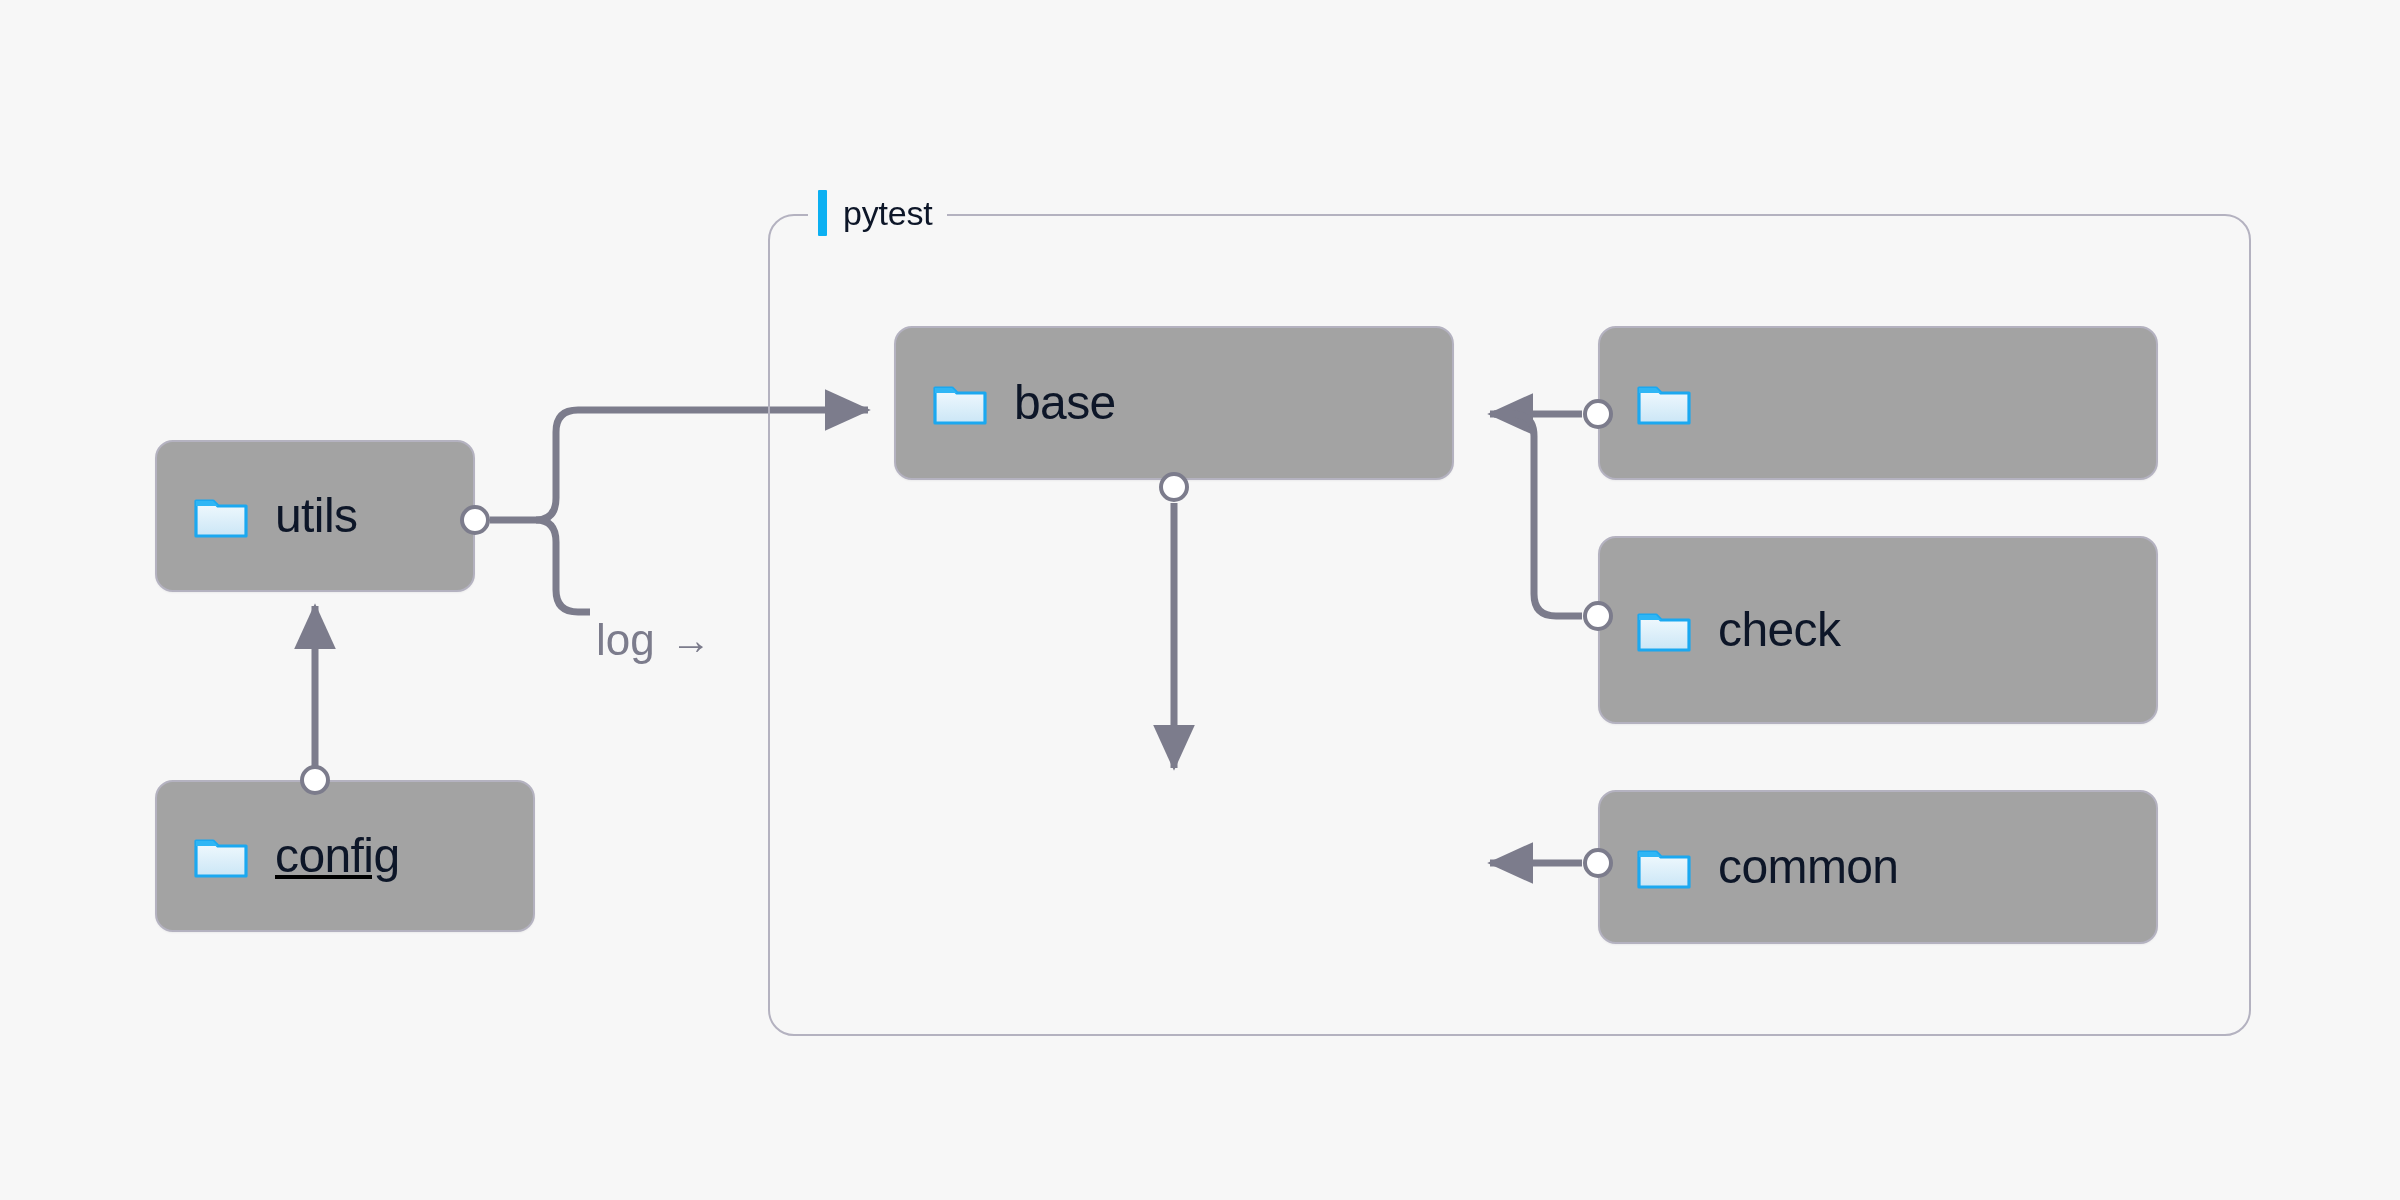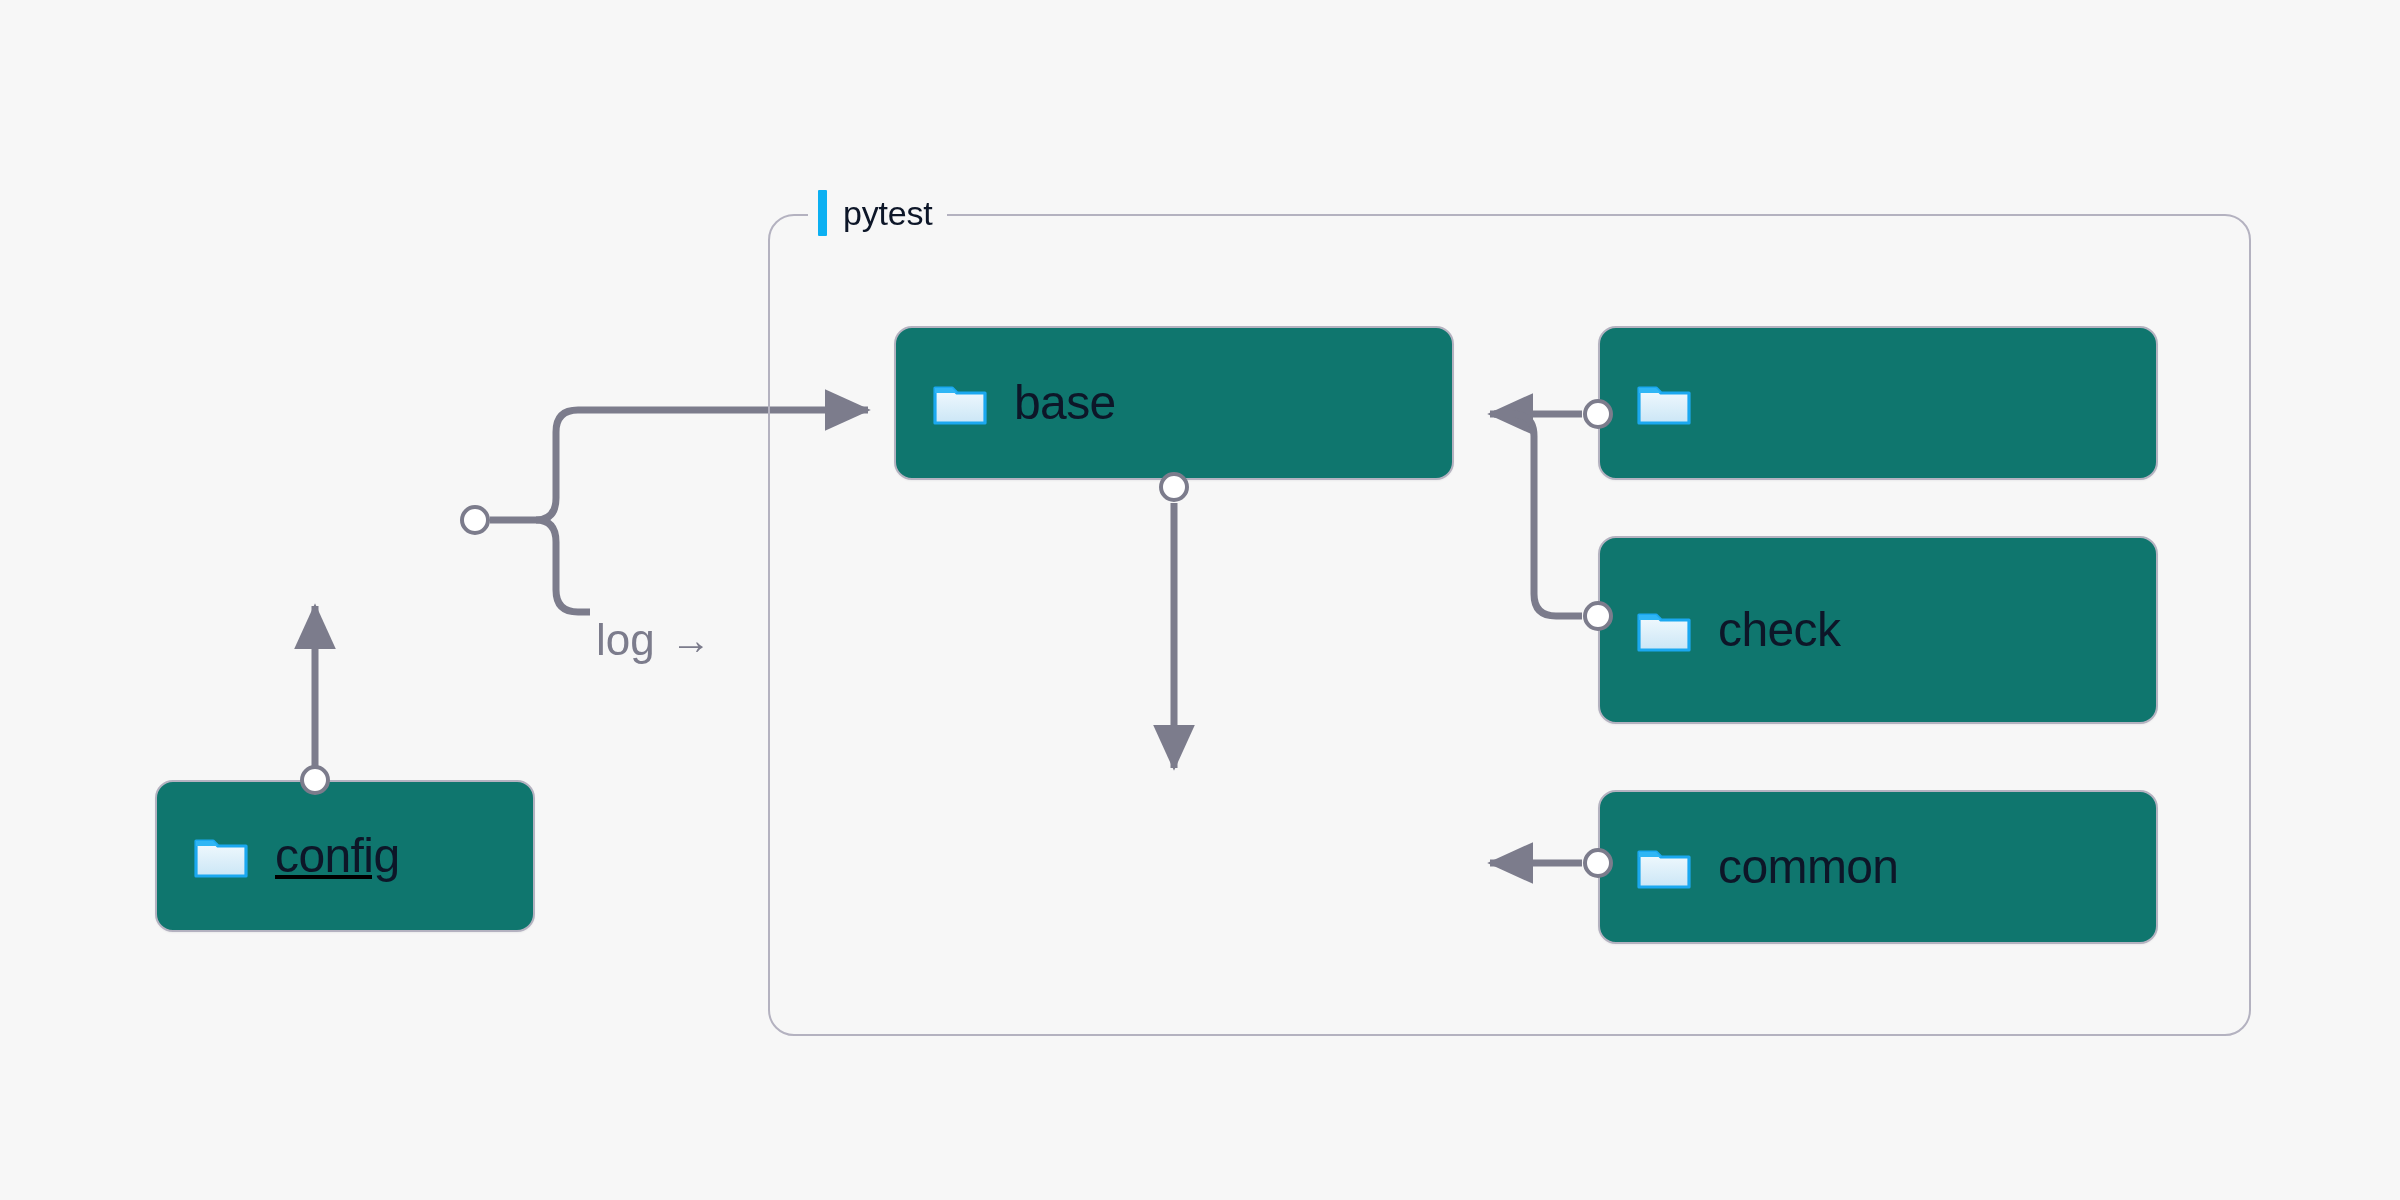--- a/index.html
+++ b/index.html
@@ -55,21 +55,21 @@
     font-size: 34px;
     color: #0d1628;
     letter-spacing: -0.2px;
     line-height: 1;
   }
 
   
   .node {
     position: absolute;
     box-sizing: border-box;
-    background: #0f766e;
+    background: #a3a3a3;
     border: 2px solid #b4b2c0;
     border-radius: 18px;
     display: flex;
     align-items: center;
     box-shadow: 0 1px 2px rgba(20, 24, 40, 0.05);
   }
   .node-inner {
     display: flex;
     align-items: center;
     gap: 26px;
@@ -155,20 +155,29 @@
     </g>
   </svg>
 
   <div class="group-box" style="left:768px; top:214px; width:1479px; height:818px;"></div>
 
   <div class="group-label" style="left:808px; top:190px;">
     <span class="group-accent"></span>
     <span class="group-title">pytest</span>
   </div>
 
+  <div class="node" style="left:155px; top:440px; width:320px; height:152px;">
+    <div class="node-inner">
+      <svg class="folder-icon" viewBox="0 0 56 48">
+        <path d="M3 9 h17 l5 5 h28 v30 H3 Z" fill="url(#folderGrad)" stroke="#1ba8f0" stroke-width="3.2" stroke-linejoin="round"></path>
+        <path d="M3 9 h17 l5 5 h-22 Z" fill="#2fb6f5"></path>
+      </svg>
+      <span class="node-label">utils</span>
+    </div>
+  </div>
   <div class="port" style="left:460px; top:505px;"></div>
 
   <div class="node" style="left:155px; top:780px; width:380px; height:152px;text-decoration:underline;">
     <div class="node-inner">
       <svg class="folder-icon" viewBox="0 0 56 48">
         <path d="M3 9 h17 l5 5 h28 v30 H3 Z" fill="url(#folderGrad)" stroke="#1ba8f0" stroke-width="3.2" stroke-linejoin="round"></path>
         <path d="M3 9 h17 l5 5 h-22 Z" fill="#2fb6f5"></path>
       </svg>
       <span class="node-label">config</span>
     </div>

